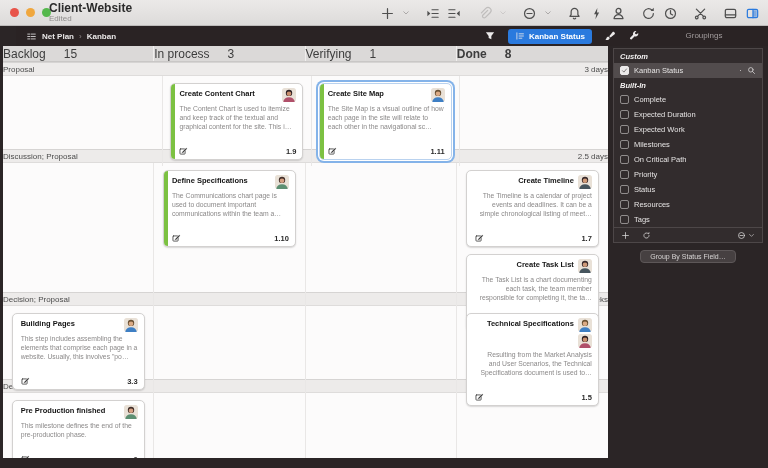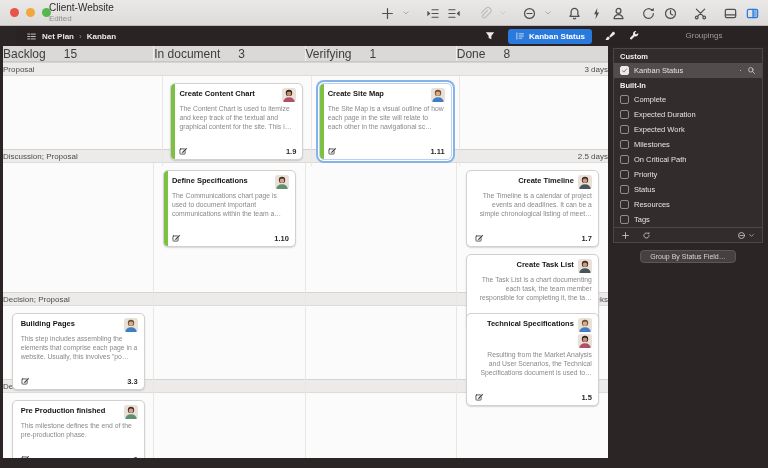--- a/index.html
+++ b/index.html
@@ -7,21 +7,21 @@
   body { font-family:"Liberation Sans","DejaVu Sans",sans-serif; background:#2b2526; position:relative; }
   svg { display:block; }
   .icon-stroke { stroke:currentColor; fill:none; stroke-width:1.3; stroke-linecap:round; stroke-linejoin:round; }
 
   
   .titlebar { position:absolute; left:0; top:0; width:768px; height:26px;
     background:linear-gradient(#ebe9e8,#dddbda); border-bottom:1px solid #bdbbba; }
   .traffic { position:absolute; left:10px; top:8px; display:flex; gap:7px; }
   .light { width:9px; height:9px; border-radius:50%; }
   .titleblock { position:absolute; left:49px; top:2px; }
-  .wtitle { font-size:10px; font-weight:normal; color:#2b2b2b; line-height:12px; }
+  .wtitle { font-size:12px; font-weight:bold; color:#2b2b2b; line-height:12px; }
   .wsub { font-size:8px; color:#8f8d8c; line-height:9px; }
   .tb-icons { position:absolute; right:8px; top:0; height:26px; display:flex; align-items:center; gap:7px; }
   .tb-btn { width:15px; height:15px; color:#4f4f4f; display:inline-flex; align-items:center; }
   .tb-btn svg { width:100%; height:100%; }
   .tb-btn.small { width:8px; height:8px; color:#8c8a89; }
   .tb-btn.disabled { color:#bfbdbc; }
   .tb-btn.active { color:#2a7ade; }
   .tb-btn.gap { margin-left:8px; }
 
   
@@ -38,21 +38,21 @@
     color:#fff; font-size:8px; font-weight:bold; border:none; }
   .view-btn .nav-icon { width:10px; height:10px; }
   .groupings-title { position:absolute; left:608px; top:0; width:160px; height:20px; line-height:20px;
     text-align:center; font-size:8px; color:#a39d9e; }
 
   
   .board { position:absolute; left:3px; top:46px; width:605px; height:412px; background:#f5f4f4; overflow:hidden; }
   .colheads { display:grid; grid-template-columns:repeat(4,1fr); height:16px; border-bottom:1px solid #c9c7c6; }
   .colhead { background:#dbd9d8; display:flex; align-items:center; gap:18px;
     font-size:12px; color:#3d3d3d; border-right:1px solid #f0eeed; }
-  .colhead:last-child { border-right:none; }
+  .colhead:last-child { border-right:none;font-weight:bold; }
   .lane-header { height:14px; background:#edebea; border-bottom:1px solid #dedcdb; border-top:1px solid #d6d4d3;
     display:flex; align-items:center; justify-content:space-between; padding:0 0; }
   .lane-label { font-size:8px; color:#4c4c4c; }
   .lane-duration { font-size:8px; color:#4c4c4c; }
   .lane-body { display:grid; grid-template-columns:repeat(4,1fr); background:#fcfbfb; }
   .cell { border-right:1px solid #e9e7e6; padding:0 0 6px 0; }
   .cell:last-child { border-right:none;text-align:right; }
 
   
   .card { position:relative; width:133px; min-height:57px; margin:7px auto 0; background:#fff;
@@ -66,21 +66,21 @@
   .avatar { width:14px; height:14px; border-radius:2px; }
   .card-desc { flex:1; margin-top:2px; font-size:6.8px; line-height:9px; color:#8b8989; overflow:hidden; }
   .card-foot { display:flex; align-items:center; justify-content:space-between; margin-top:16px; }
   .edit-icon { width:9px; height:9px; color:#3b3b3b; }
   .edit-icon svg { width:100%; height:100%; }
   .card-num { font-size:7.5px; font-weight:bold; color:#2b2b2b; }
 
   
   .sidebar { position:absolute; left:608px; top:46px; width:160px; height:422px; background:#2b2526; padding:2px 5px; }
   .panel { border:1px solid #4d4748; background:#322c2d; }
-  .sec { font-size:7.5px; font-weight:bold; color:#f1efef; padding:3px 6px 2px; }
+  .sec { font-size:7.5px; font-weight:bold; color:#f1efef; padding:3px 6px 2px;font-style:italic; }
   .g-row { height:15px; display:flex; align-items:center; gap:5px; padding:0 6px; font-size:7.5px; color:#e5e3e3; }
   .g-row.selected { background:#524c4d; }
   .g-row .grow { flex:1; }
   .cbox { width:9px; height:9px; border:1px solid #908c8c; border-radius:2px; background:transparent; flex:0 0 auto; }
   .cbox.checked { background:#eceaea; border-color:#eceaea; color:#2b2526; }
   .cbox.checked svg { width:100%; height:100%; }
   .dot { color:#c9c6c6; font-size:9px; line-height:9px; }
   .mini-icon { width:9px; height:9px; color:#e0dede; display:inline-flex; }
   .mini-icon svg { width:100%; height:100%; }
   .panel-footer { border-top:1px solid #4d4748; height:15px; display:flex; align-items:center; gap:12px; padding:0 7px; color:#d2cfcf; }
@@ -236,21 +236,21 @@
   <div class="groupings-title">Groupings</div>
 </div>
 
 <div class="board">
   <div class="colheads" id="colheads">
       <div class="colhead">
         <span>Backlog</span>
         <span>15</span>
       </div>
       <div class="colhead">
-        <span>In document</span>
+        <span>In process</span>
         <span>3</span>
       </div>
       <div class="colhead">
         <span>Verifying</span>
         <span>1</span>
       </div>
       <div class="colhead">
         <span>Done</span>
         <span>8</span>
       </div>

